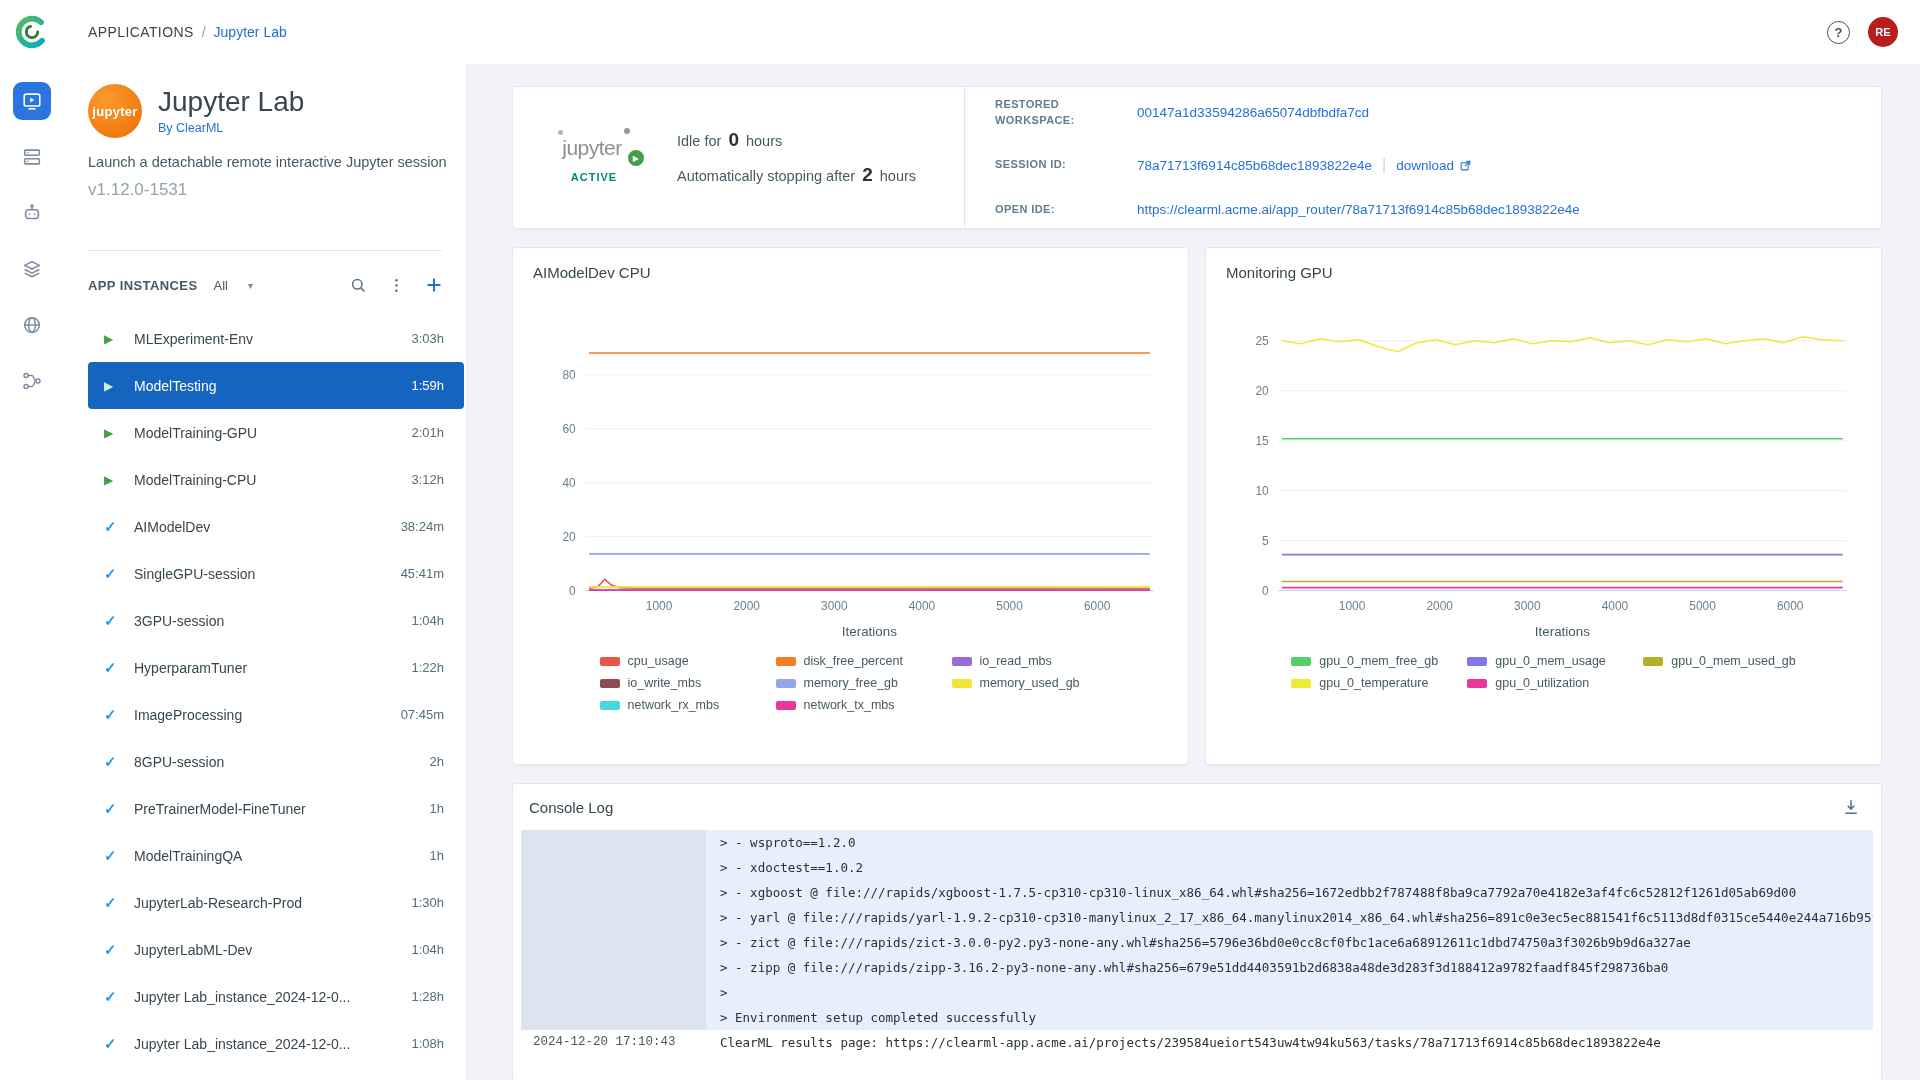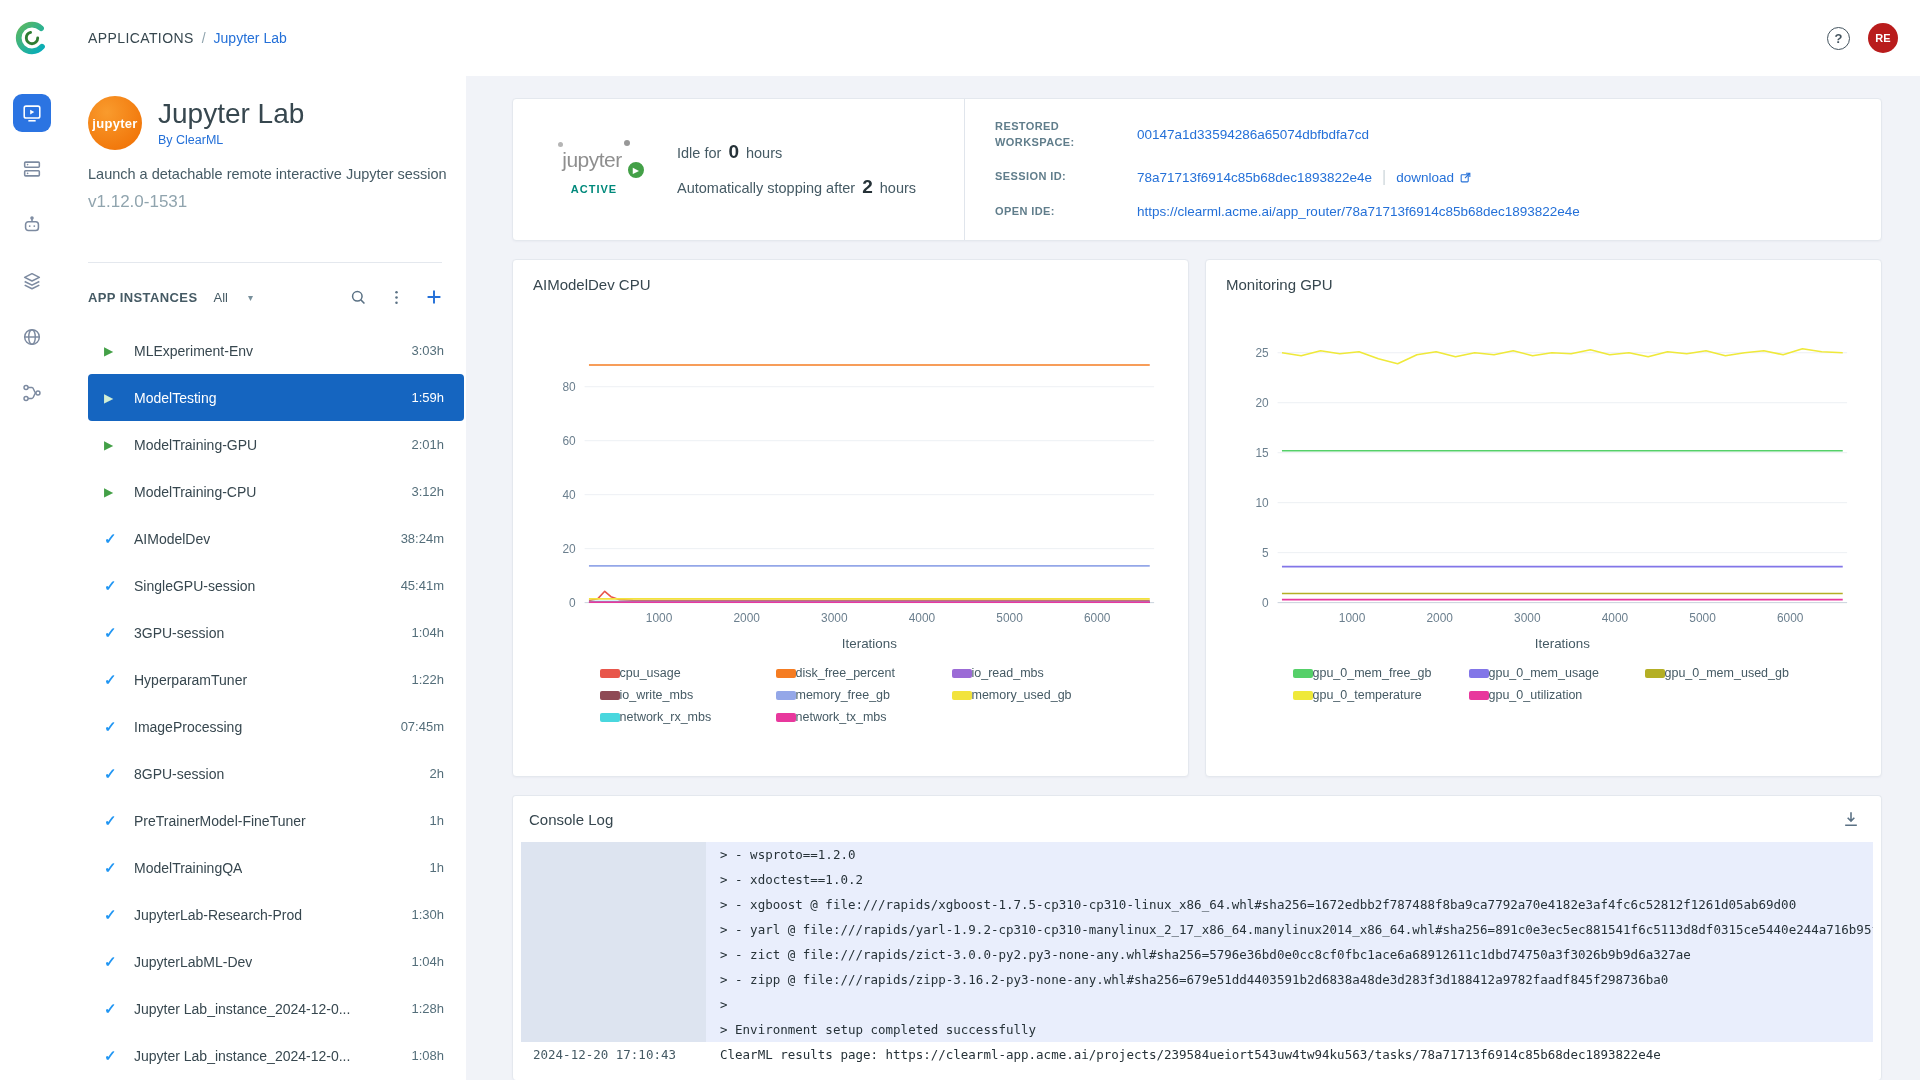--- a/index.html
+++ b/index.html
@@ -2,21 +2,21 @@
 <html><head>
 <meta charset="utf-8">
 <style>
   * { margin:0; padding:0; box-sizing:border-box; }
   html,body { width:1920px; height:1080px; overflow:hidden; background:#fff; }
   body { font-family:"Liberation Sans", sans-serif; color:#37474f; }
 
   .page { width:1920px; height:1080px; display:flex; flex-direction:column; }
 
   
-  .topbar { height:76px; background:#fff; display:flex; align-items:center; flex-shrink:0;justify-content:flex-end; }
+  .topbar { height:64px; background:#fff; display:flex; align-items:center; flex-shrink:0;justify-content:flex-end; }
   .logo-box { width:64px; display:flex; justify-content:center; align-items:center; cursor:pointer; }
   .breadcrumb { margin-left:24px; display:flex; align-items:center; gap:8px; font-size:14px; }
   .crumb-section { color:#37474f; font-weight:500; letter-spacing:.4px; cursor:pointer; }
   .crumb-sep { color:#90a4ae; }
   .crumb-page { color:#2470d8; font-weight:500; cursor:pointer; }
   .topbar-right { margin-left:auto; margin-right:22px; display:flex; align-items:center; gap:18px; }
   .help-btn { width:23px; height:23px; border:1.6px solid #44545f; border-radius:50%; display:flex; align-items:center; justify-content:center; font-size:13px; font-weight:bold; color:#44545f; cursor:pointer; }
   .avatar { width:30px; height:30px; border-radius:50%; background:#b91c1c; color:#fff; font-size:11px; font-weight:bold; display:flex; align-items:center; justify-content:center; cursor:pointer; }
 
   
@@ -72,49 +72,49 @@
   .status-logo { width:110px; display:flex; flex-direction:column; align-items:center; flex-shrink:0; }
   .jlogo { position:relative; padding:4px 10px 2px 6px; }
   .jlogo-word { font-size:21px; font-weight:500; color:#8f8f8f; letter-spacing:-.5px; }
   .jlogo-dot1 { position:absolute; top:-2px; left:2px; width:5px; height:5px; border-radius:50%; background:#b5b5b5; }
   .jlogo-dot2 { position:absolute; top:-4px; right:2px; width:6px; height:6px; border-radius:50%; background:#989898; }
   .play-badge { position:absolute; right:-14px; bottom:-6px; width:20px; height:20px; border-radius:50%; background:#43a047; color:#fff; font-size:8px; display:flex; align-items:center; justify-content:center; border:2px solid #fff; }
   .active-label { margin-top:9px; font-size:11px; font-weight:700; letter-spacing:1px; color:#00897b; }
   .idle-block { margin-left:28px; display:flex; flex-direction:column; gap:13px; font-size:14.5px; color:#455a64; }
   .idle-num { font-size:19px; font-weight:700; color:#263238; padding:0 3px; }
   .status-vdiv { width:1px; align-self:stretch; background:#e0e5ec; margin:0 0 0 48px; }
-  .status-fields { margin-left:30px; display:grid; grid-template-columns:142px 1fr; row-gap:18px; align-items:center; }
+  .status-fields { margin-left:30px; display:grid; grid-template-columns:142px 1fr; row-gap:28px; align-items:center; }
   .field-label { font-size:11px; font-weight:700; color:#607d8b; letter-spacing:.4px; line-height:1.4; }
   .field-value { font-size:13.5px; color:#2470d8; cursor:pointer; white-space:nowrap; }
   .session-cell { display:flex; align-items:center; gap:10px; }
   .pipe-sep { color:#cfd8dc; cursor:default; }
   .dl-link { display:flex; align-items:center; gap:5px; color:#2470d8; font-size:13.5px; cursor:pointer; }
   .dl-link svg { width:13px; height:13px; }
 
   
   .charts-row { display:flex; gap:16px; margin-bottom:18px; }
   .chart-card { flex:1; height:518px; padding:16px 20px; min-width:0; }
   .chart-title { font-size:15px; color:#37474f; margin-bottom:6px; }
   .chart-svg { width:100%; display:block; }
   .ctick { font:12px "Liberation Sans", sans-serif; fill:#6b7f8e; }
   .caxis { font:13.5px "Liberation Sans", sans-serif; fill:#455a64; }
   .legend { margin-top:10px; display:grid; grid-template-columns:repeat(3, minmax(150px, auto)); column-gap:26px; row-gap:8px; width:fit-content; margin-left:auto; margin-right:auto; }
-  .legend-item { display:flex; align-items:center; cursor:pointer; }
+  .legend-item { display:flex; align-items:center; gap:8px; cursor:pointer; }
   .legend-swatch { width:20px; height:9px; border-radius:2px; flex-shrink:0; }
   .legend-label { font-size:12.5px; color:#455a64; white-space:nowrap; }
 
   
   .console-card { flex:1; display:flex; flex-direction:column; overflow:hidden; padding:0 8px; border-bottom:none; }
   .console-head { height:46px; display:flex; align-items:center; padding:0 8px; flex-shrink:0; }
   .console-title { font-size:15px; color:#37474f; }
   .console-dl { margin-left:auto; width:28px; height:28px; display:flex; align-items:center; justify-content:center; color:#5a7184; cursor:pointer; }
   .console-dl svg { width:20px; height:20px; }
   .log { flex:1; overflow:hidden; display:flex; flex-direction:column; font-family:"DejaVu Sans Mono", monospace; font-size:12.5px; }
   .log-row { display:flex; height:25px; line-height:25px; flex-shrink:0; }
-  .log-ts { width:185px; flex-shrink:0; background:#dde4f0; color:#455a64; padding-left:12px; white-space:nowrap; }
+  .log-ts { width:185px; flex-shrink:0; background:#dde4f0; color:#455a64; padding-left:12px; white-space:nowrap;font-family:Liberation Mono, monospace; }
   .log-text { flex:1; background:#e9eefc; color:#263238; padding-left:14px; white-space:nowrap; overflow:hidden; }
   .log-row.final .log-ts, .log-row.final .log-text { background:#ffffff; }
 </style>
 </head>
 <body>
 
 <div class="page">
 
   <header class="topbar">
     <div class="logo-box">

